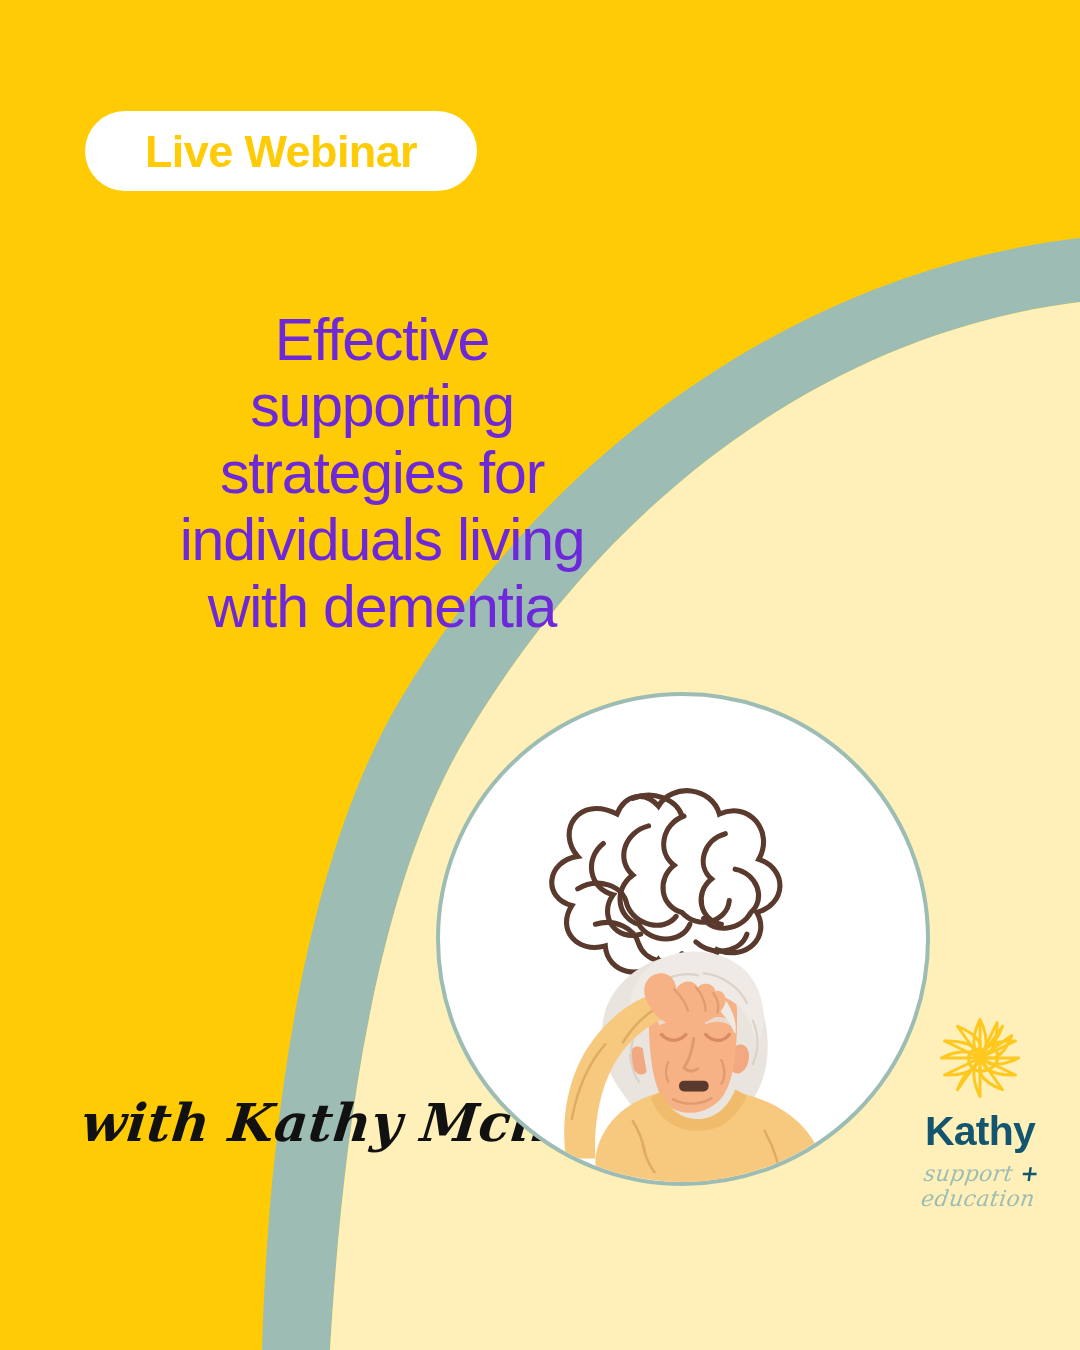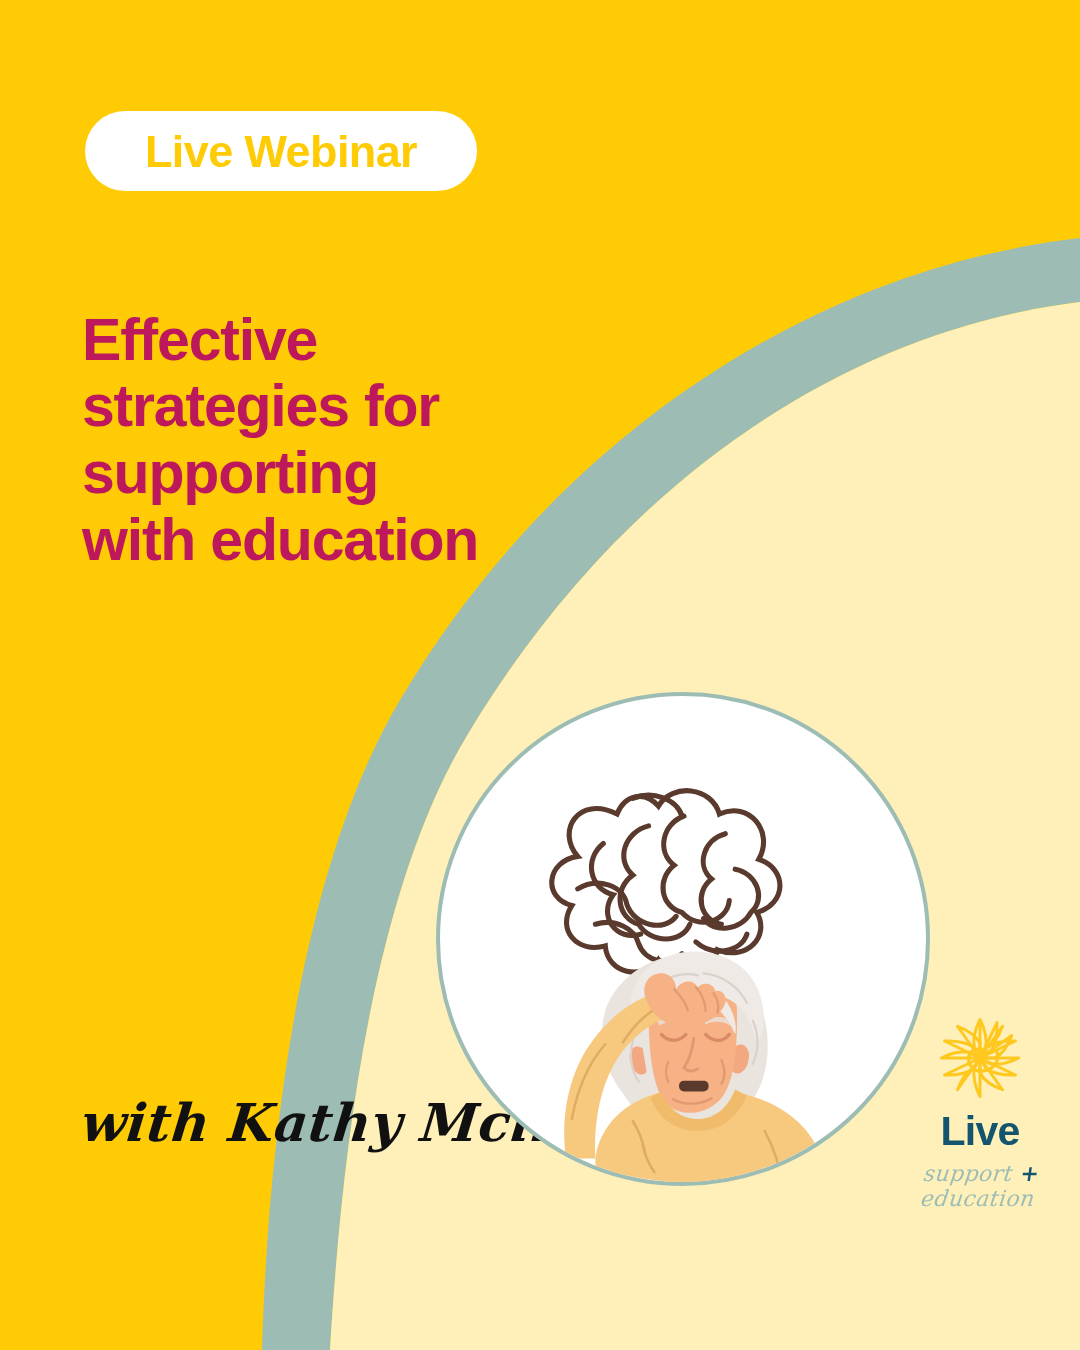--- a/index.html
+++ b/index.html
@@ -51,26 +51,27 @@
     line-height: 1;
     white-space: nowrap;
   }
 
   
   .headline {
     position: absolute;
     left: 82px;
     top: 267px;
     width: 600px;
-    color: #be185d;
+    color: #6d28d9;
     font-family: "Liberation Sans", sans-serif;
     font-size: 59px;
-    font-weight: 700;
+    font-weight: 400;
     line-height: 1.135;
     letter-spacing: -1.2px;
+    text-align: center;
   }
   .headline .hl-line { display: block; white-space: nowrap; }
 
   
   .presenter {
     position: absolute;
     left: 82px;
     top: 1092px;
     color: #111111;
     font-family: "DejaVu Serif", serif;
@@ -146,23 +147,24 @@
     <path d="M1080,302 C852,330 624,474 468,734 C372,892 342,1150 330,1350
              L1080,1350 Z" fill="#FEF0B8"></path>
   </svg>
 
   <div class="pill">
     <span class="pill-label">Live Webinar</span>
   </div>
 
   <h1 class="headline">
     <span class="hl-line">Effective</span>
+    <span class="hl-line">supporting</span>
     <span class="hl-line">strategies for</span>
-    <span class="hl-line">supporting</span>
-    <span class="hl-line">with education</span>
+    <span class="hl-line">individuals living</span>
+    <span class="hl-line">with dementia</span>
   </h1>
 
   <div class="presenter">with Kathy Mcilwain</div>
 
   <div class="illo-circle">
     <svg viewBox="0 0 494 494" aria-hidden="true">
 
       <g fill="none" stroke="#5B3A2E" stroke-width="5.2" stroke-linecap="round">
         <path d="M180,120 C140,100 118,138 140,163 C108,168 104,205 134,213
                  C118,238 140,262 168,254 C170,282 206,290 222,268
@@ -255,21 +257,21 @@
             <path d="M50,50 L25.5,15.5 C38,20 46,26 50,34 Z"></path>
             <path d="M50,50 L74.5,15.5 C70,28 64,36 56,40 Z"></path>
             <path d="M50,50 L88.5,31.5 C75,31 65,33 57,38 Z"></path>
           </g>
           <path stroke-width="3.6" stroke-linecap="round" d="M56,44 C50,38 40,40 38,48 C36,58 44,66 54,64
                    C66,62 72,52 68,42"></path>
         </g>
       </svg>
     </div>
     <div class="logo-name">
-      <span>Live</span>
+      <span>Kathy</span>
     </div>
     <div class="logo-tagline">
       <span>support</span>
       <span class="plus">+</span>
       <span>education</span>
     </div>
   </div>
 
 </div>
 

